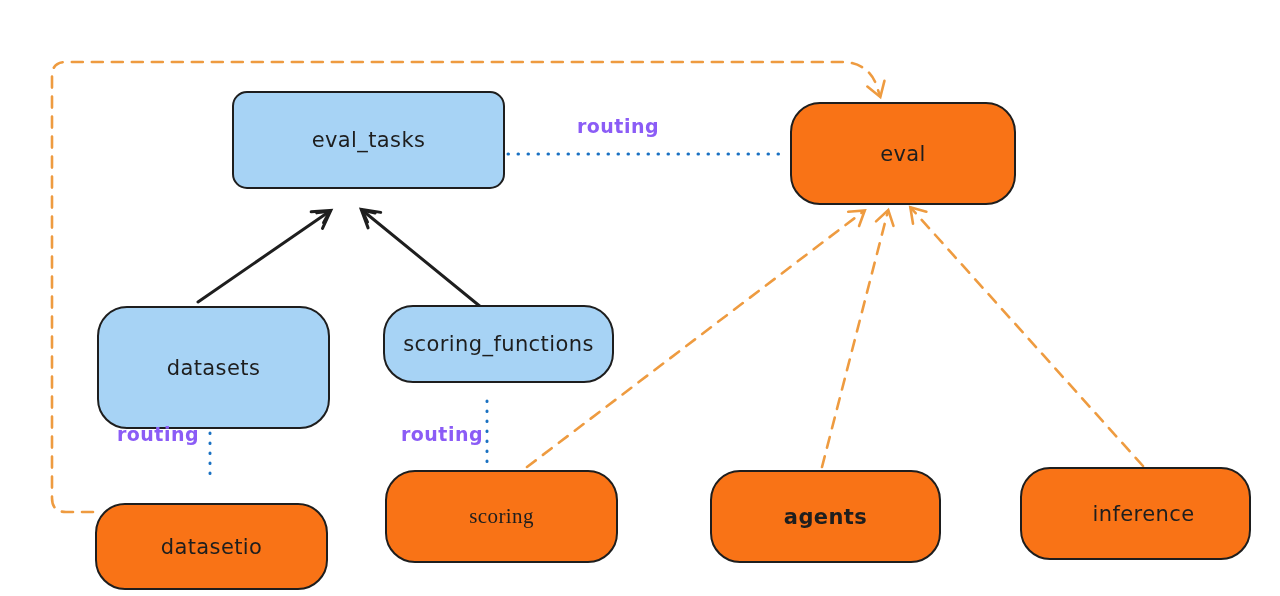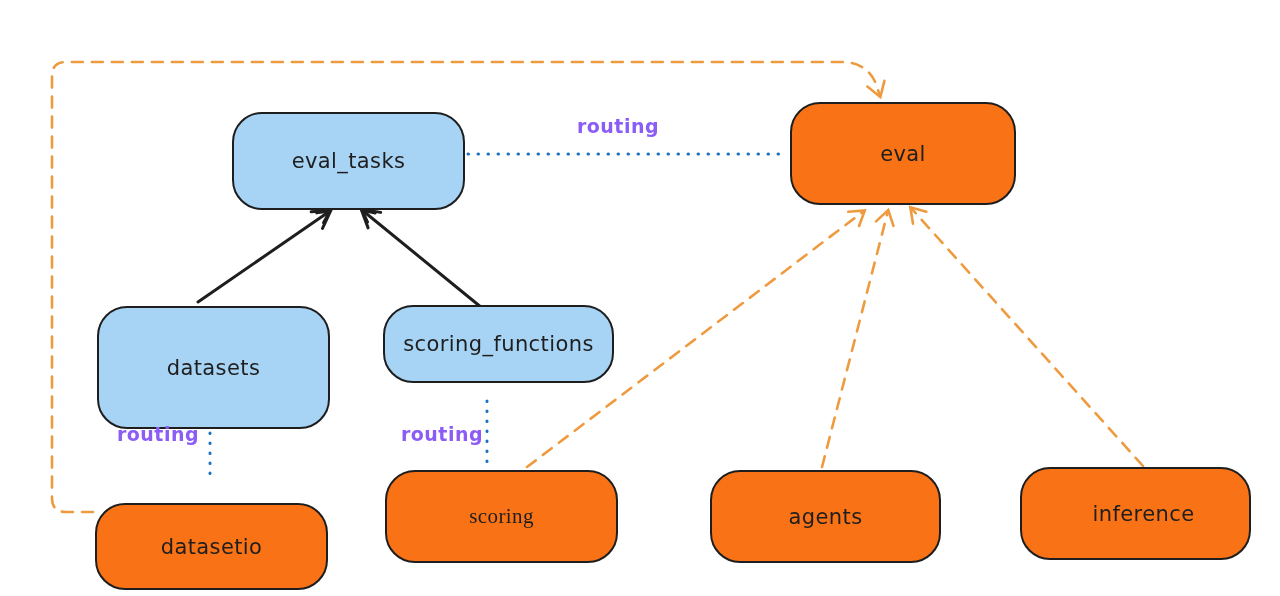--- a/index.html
+++ b/index.html
@@ -38,27 +38,27 @@
     position: absolute;
     width: 90px;
     text-align: center;
     font-size: 19px;
     font-weight: 600;
     letter-spacing: 0.5px;
     color: #8b5cf6;
   }
 
   
-  #n-eval-tasks        { left: 232px;  top: 112px; width: 233px; height: 98px;  }
+  #n-eval-tasks        { left: 232px;  top: 91px; width: 273px; height: 98px; border-radius: 15px;  }
   #n-eval              { left: 790px;  top: 102px; width: 226px; height: 103px; }
   #n-datasets          { left: 97px;   top: 306px; width: 233px; height: 123px;  }
   #n-scoring-functions { left: 383px;  top: 305px; width: 231px; height: 78px;  }
   #n-datasetio         { left: 95px;   top: 503px; width: 233px; height: 87px;  }
   #n-scoring           { left: 385px;  top: 470px; width: 233px; height: 93px; font-family: Liberation Serif, serif;  }
-  #n-agents            { left: 710px;  top: 470px; width: 231px; height: 93px;  }
+  #n-agents            { left: 710px;  top: 470px; width: 231px; height: 93px; font-weight: bold;  }
   #n-inference         { left: 1020px; top: 467px; width: 231px; height: 93px; padding-left: 16px;  }
 
   #lbl-routing-top  { left: 573px; top: 115px; }
   #lbl-routing-left { left: 113px; top: 423px; }
   #lbl-routing-mid  { left: 397px; top: 423px; }
 </style>
 </head>
 <body>
 
 <div id="canvas">

